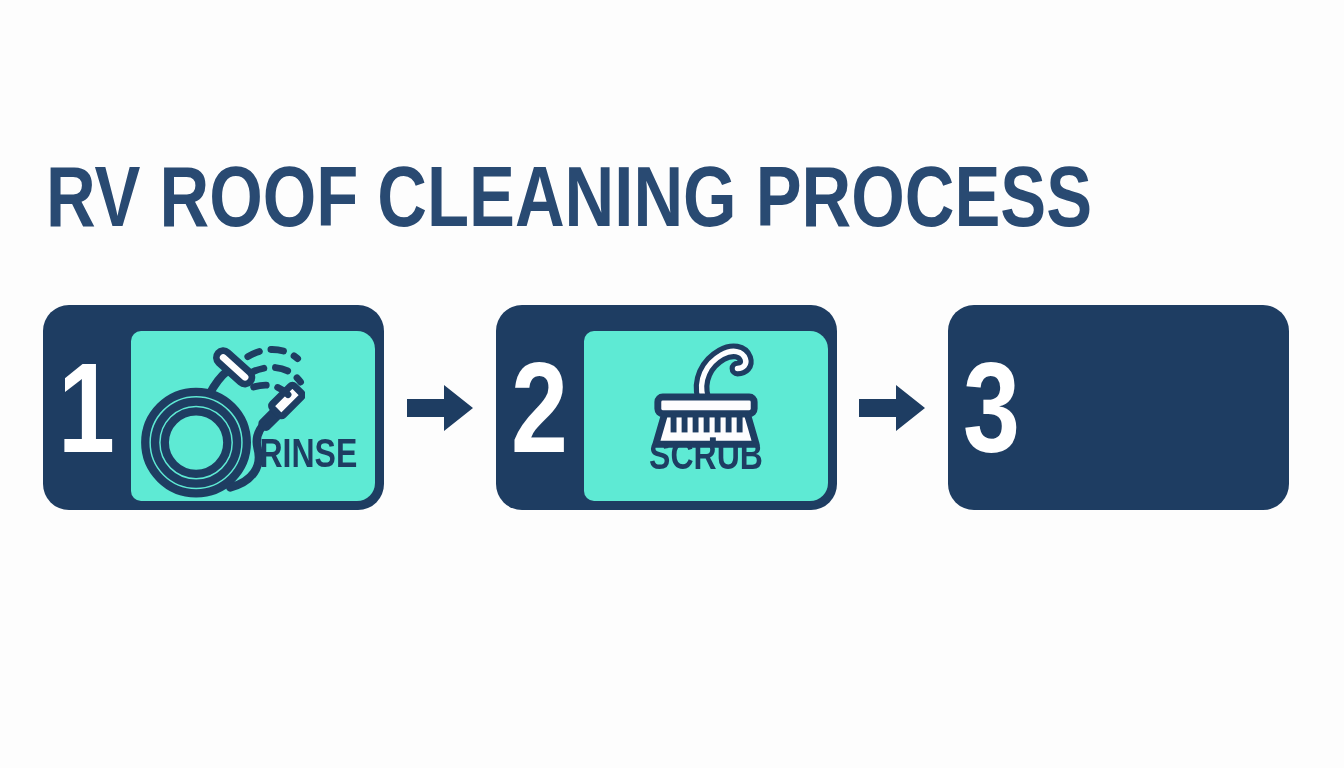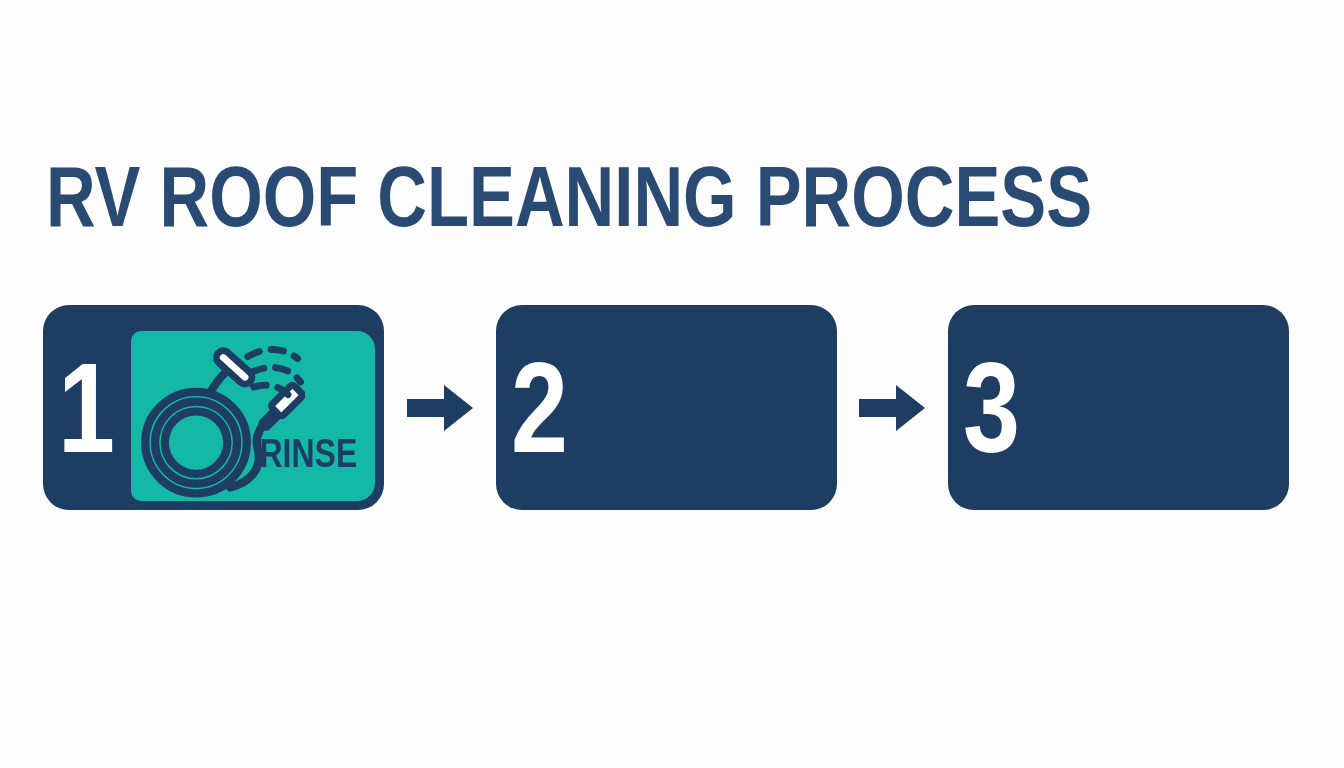--- a/index.html
+++ b/index.html
@@ -26,21 +26,21 @@
   .num-panel{
     position:absolute;left:0;top:0;width:88px;height:100%;
     display:flex;align-items:center;justify-content:center;
   }
   .num-panel span{
     color:#ffffff;font-size:128px;font-weight:700;line-height:1;
     transform:scaleX(0.80);transform-origin:center;
   }
   .card-body{
     position:absolute;left:88px;top:9px;right:9px;bottom:9px;
-    background:#14b8a6;border-radius:10px 18px 18px 10px;margin-top:17px;
+    background:#5eead4;border-radius:10px 18px 18px 10px;margin-top:17px;
   }
   .step-label{
     position:absolute;font-weight:700;color:#1e3d62;
     font-size:40px;line-height:1;white-space:nowrap;
   }
   .label-right{right:18px;bottom:28px;transform:scaleX(0.80);transform-origin:right center;}
   .label-center{left:0;right:0;bottom:26px;text-align:center;transform:scaleX(0.80);transform-origin:center;}
   .icon-hose{position:absolute;left:2px;top:10px;}
   .icon-brush{position:absolute;left:50%;top:10px;transform:translateX(-50%);}
   .icon-drops{position:absolute;left:50%;top:12px;transform:translateX(-50%);}
@@ -80,20 +80,39 @@
   </div>
 
   <svg class="arrow" width="66" height="60" viewBox="0 0 66 60">
     <polygon points="0,21 37,21 37,7 66,30 37,53 37,39 0,39" fill="#1e3d62"></polygon>
   </svg>
 
   <div class="card">
     <div class="num-panel">
       <span>2</span>
     </div>
+    <div class="card-body">
+      <svg class="icon-brush" width="128" height="116" viewBox="0 0 130 118">
+        <path d="M62,58 C57,40 65,23 81,14 C92,8 102,10 105,18 C107,24 103,28 97,28" fill="none" stroke="#1e3d62" stroke-width="16" stroke-linecap="round"></path>
+        <path d="M62,58 C57,40 65,23 81,14 C92,8 102,10 105,18 C107,24 103,28 97,28" fill="none" stroke="#fdfdfe" stroke-width="5.5" stroke-linecap="round"></path>
+        <path d="M23,74 L107,74 L116,105 L14,105 Z" fill="#fdfdfe" stroke="#1e3d62" stroke-width="7" stroke-linejoin="round"></path>
+        <g stroke="#1e3d62" stroke-width="6">
+          <path d="M32,77 V93"></path>
+            <path d="M43.2,77 V93"></path>
+            <path d="M54.4,77 V93"></path>
+          <path d="M65.6,77 V93"></path>
+            <path d="M76.8,77 V93"></path>
+            <path d="M88,77 V93"></path>
+          <path d="M99.2,77 V93"></path>
+          <path d="M72,98 V105"></path>
+        </g>
+        <rect x="16" y="57" width="98" height="17" rx="5" fill="#fdfdfe" stroke="#1e3d62" stroke-width="7"></rect>
+      </svg>
+      <div class="step-label label-center">SCRUB</div>
+    </div>
   </div>
 
   <svg class="arrow" width="66" height="60" viewBox="0 0 66 60">
     <polygon points="0,21 37,21 37,7 66,30 37,53 37,39 0,39" fill="#1e3d62"></polygon>
   </svg>
 
   <div class="card">
     <div class="num-panel">
       <span>3</span>
     </div>

